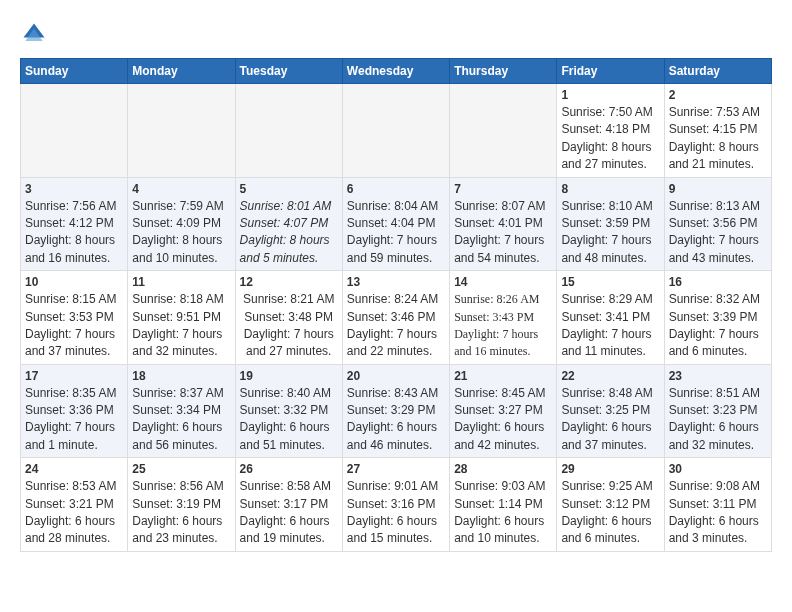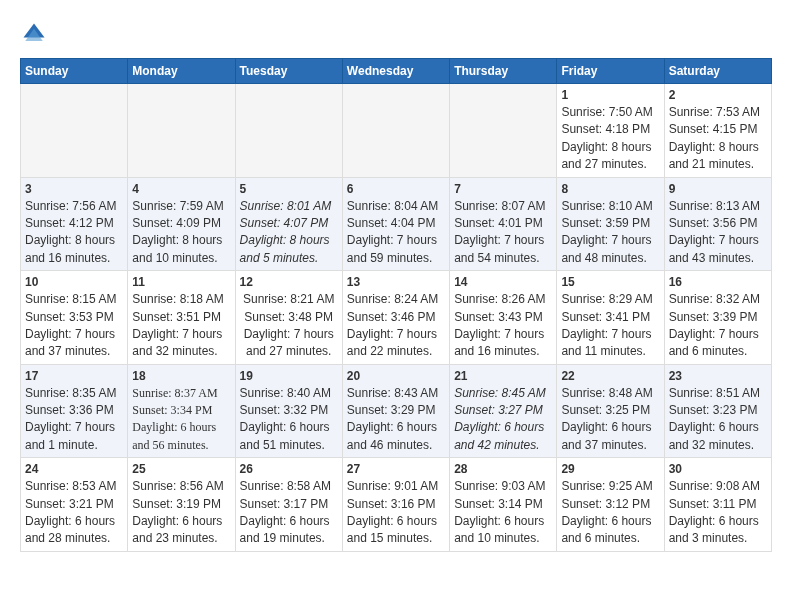--- a/index.html
+++ b/index.html
@@ -210,41 +210,41 @@
           <td>
             <span class="day-number">10</span>
             <div class="day-info" style="white-space: pre-line;">Sunrise: 8:15 AM
 Sunset: 3:53 PM
 Daylight: 7 hours
 and 37 minutes.</div>
           </td>
           <td>
             <span class="day-number">11</span>
             <div class="day-info" style="white-space: pre-line;">Sunrise: 8:18 AM
-Sunset: 3:51 PM
+Sunset: 9:51 PM
 Daylight: 7 hours
 and 32 minutes.</div>
           </td>
           <td>
             <span class="day-number">12</span>
             <div class="day-info" style="white-space: pre-line; text-align: center;">Sunrise: 8:21 AM
 Sunset: 3:48 PM
 Daylight: 7 hours
 and 27 minutes.</div>
           </td>
           <td>
             <span class="day-number">13</span>
             <div class="day-info" style="white-space: pre-line;">Sunrise: 8:24 AM
 Sunset: 3:46 PM
 Daylight: 7 hours
 and 22 minutes.</div>
           </td>
           <td>
             <span class="day-number">14</span>
-            <div class="day-info" style="white-space: pre-line;">Sunrise: 8:26 AM
+            <div class="day-info" style="white-space: pre-line; font-family: Liberation Serif, serif;">Sunrise: 8:26 AM
 Sunset: 3:43 PM
 Daylight: 7 hours
 and 16 minutes.</div>
           </td>
           <td>
             <span class="day-number">15</span>
             <div class="day-info" style="white-space: pre-line;">Sunrise: 8:29 AM
 Sunset: 3:41 PM
 Daylight: 7 hours
 and 11 minutes.</div>
@@ -260,42 +260,42 @@
         <tr class="row-shade">
           <td>
             <span class="day-number">17</span>
             <div class="day-info" style="white-space: pre-line;">Sunrise: 8:35 AM
 Sunset: 3:36 PM
 Daylight: 7 hours
 and 1 minute.</div>
           </td>
           <td>
             <span class="day-number">18</span>
-            <div class="day-info" style="white-space: pre-line; font-family: Liberation Serif, serif;">Sunrise: 8:37 AM
+            <div class="day-info" style="white-space: pre-line;">Sunrise: 8:37 AM
 Sunset: 3:34 PM
 Daylight: 6 hours
 and 56 minutes.</div>
           </td>
           <td>
             <span class="day-number">19</span>
             <div class="day-info" style="white-space: pre-line;">Sunrise: 8:40 AM
 Sunset: 3:32 PM
 Daylight: 6 hours
 and 51 minutes.</div>
           </td>
           <td>
             <span class="day-number">20</span>
             <div class="day-info" style="white-space: pre-line;">Sunrise: 8:43 AM
 Sunset: 3:29 PM
 Daylight: 6 hours
 and 46 minutes.</div>
           </td>
           <td>
             <span class="day-number">21</span>
-            <div class="day-info" style="white-space: pre-line; font-style: italic;">Sunrise: 8:45 AM
+            <div class="day-info" style="white-space: pre-line;">Sunrise: 8:45 AM
 Sunset: 3:27 PM
 Daylight: 6 hours
 and 42 minutes.</div>
           </td>
           <td>
             <span class="day-number">22</span>
             <div class="day-info" style="white-space: pre-line;">Sunrise: 8:48 AM
 Sunset: 3:25 PM
 Daylight: 6 hours
 and 37 minutes.</div>
@@ -333,21 +333,21 @@
           <td>
             <span class="day-number">27</span>
             <div class="day-info" style="white-space: pre-line;">Sunrise: 9:01 AM
 Sunset: 3:16 PM
 Daylight: 6 hours
 and 15 minutes.</div>
           </td>
           <td>
             <span class="day-number">28</span>
             <div class="day-info" style="white-space: pre-line;">Sunrise: 9:03 AM
-Sunset: 3:14 PM
+Sunset: 1:14 PM
 Daylight: 6 hours
 and 10 minutes.</div>
           </td>
           <td>
             <span class="day-number">29</span>
             <div class="day-info" style="white-space: pre-line;">Sunrise: 9:25 AM
 Sunset: 3:12 PM
 Daylight: 6 hours
 and 6 minutes.</div>
           </td>

